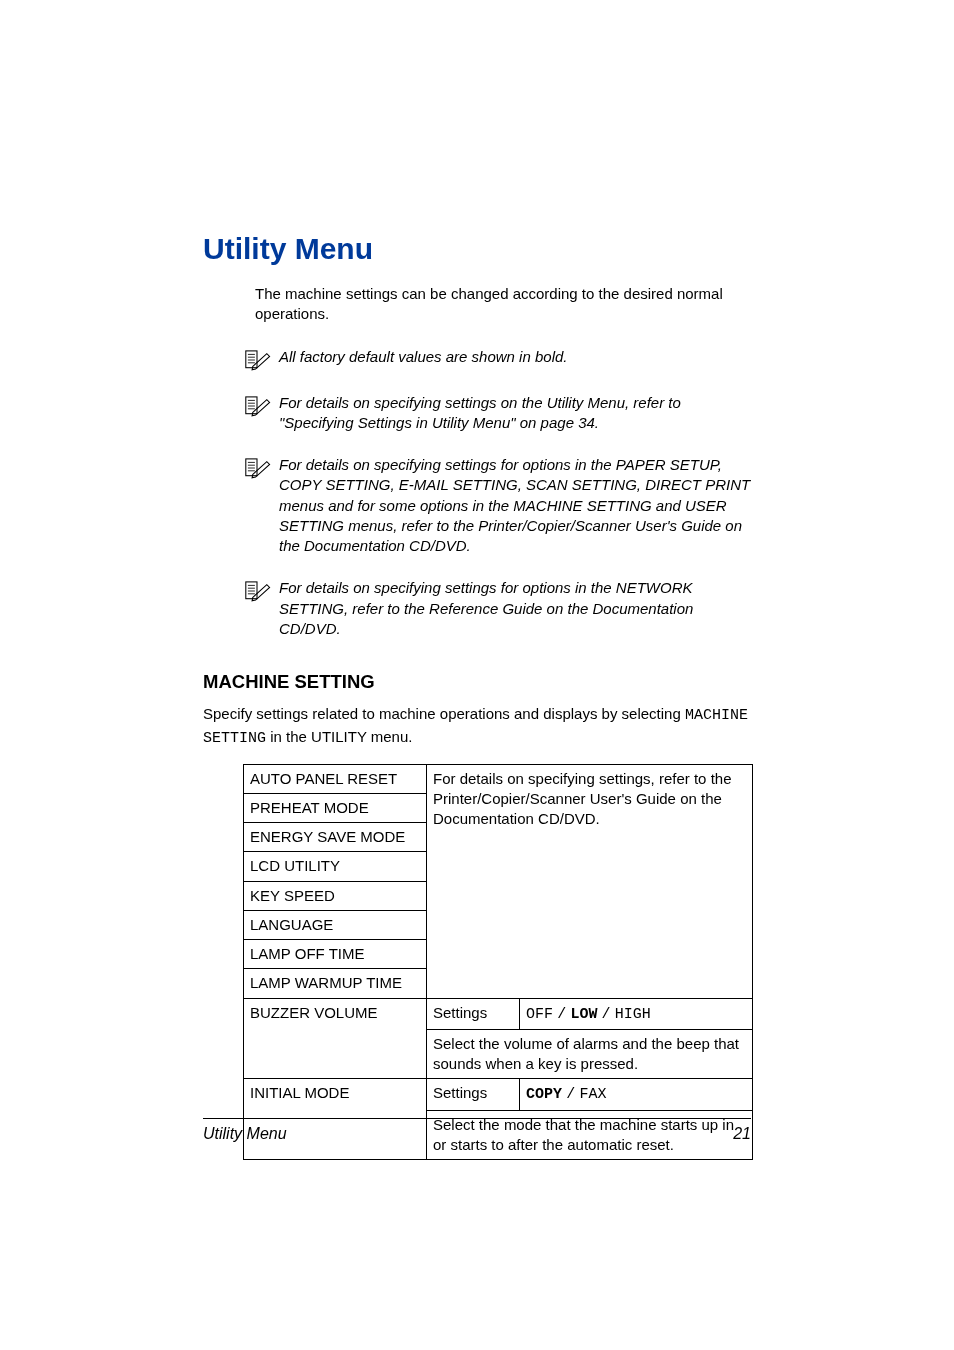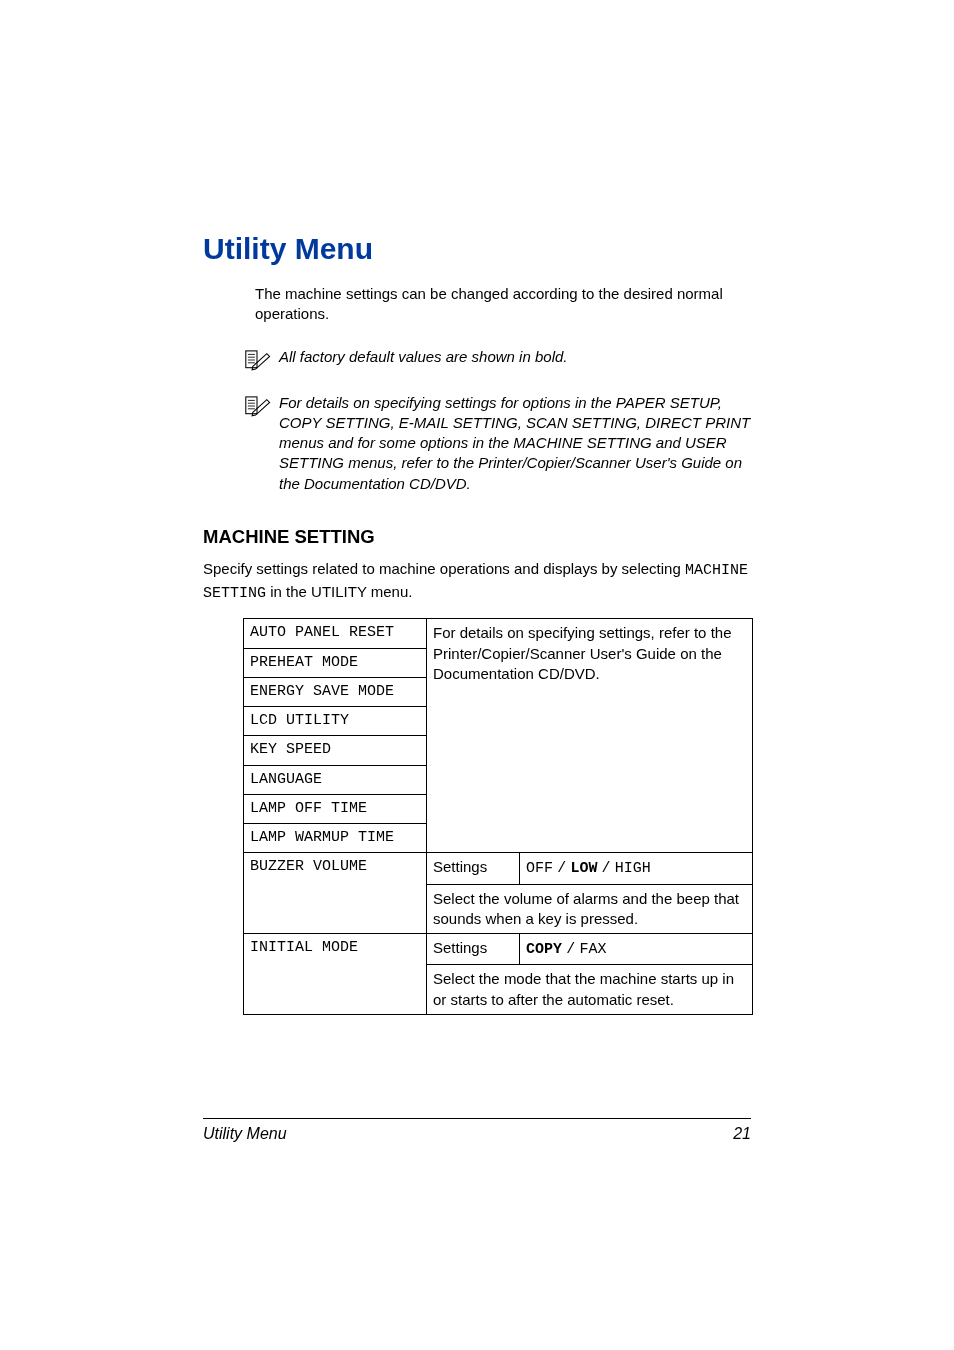--- a/index.html
+++ b/index.html
@@ -73,21 +73,21 @@
   }
   table.settings td {
     border: 1px solid #000;
     padding: 4px 6px;
     vertical-align: top;
     font-size: 15px;
     line-height: 1.35;
   }
   td.left-col {
     width: 170px;
-    font-family: Liberation Mono, monospace;
+    font-family: Liberation Sans, sans-serif;
     font-size: 14.5px;
     white-space: nowrap;
   }
   td.mid-col {
     width: 80px;
   }
   .footer {
     position: absolute;
     width: 954px;
     left: 0;
@@ -119,33 +119,55 @@
       <rect x="4" y="2" width="16" height="24" fill="none" stroke="#000" stroke-width="1.5"></rect>
       <line x1="7" y1="7" x2="17" y2="7" stroke="#000" stroke-width="1.2"></line>
       <line x1="7" y1="11" x2="17" y2="11" stroke="#000" stroke-width="1.2"></line>
       <line x1="7" y1="15" x2="17" y2="15" stroke="#000" stroke-width="1.2"></line>
       <line x1="7" y1="19" x2="17" y2="19" stroke="#000" stroke-width="1.2"></line>
       <path d="M14 24 L34 6 L38 10 L18 28 L13 29 Z" fill="none" stroke="#000" stroke-width="1.5"></path>
     </svg>
     <div class="note-text">All factory default values are shown in bold.</div>
   </div>
 
+  <div class="note-row">
+    <svg class="note-icon" viewBox="0 0 40 30">
+      <rect x="4" y="2" width="16" height="24" fill="none" stroke="#000" stroke-width="1.5"></rect>
+      <line x1="7" y1="7" x2="17" y2="7" stroke="#000" stroke-width="1.2"></line>
+      <line x1="7" y1="11" x2="17" y2="11" stroke="#000" stroke-width="1.2"></line>
+      <line x1="7" y1="15" x2="17" y2="15" stroke="#000" stroke-width="1.2"></line>
+      <line x1="7" y1="19" x2="17" y2="19" stroke="#000" stroke-width="1.2"></line>
+      <path d="M14 24 L34 6 L38 10 L18 28 L13 29 Z" fill="none" stroke="#000" stroke-width="1.5"></path>
+    </svg>
+    <div class="note-text">For details on specifying settings on the Utility Menu, refer to "Specifying Settings in Utility Menu" on page 34.</div>
+  </div>
 
   <div class="note-row">
     <svg class="note-icon" viewBox="0 0 40 30">
       <rect x="4" y="2" width="16" height="24" fill="none" stroke="#000" stroke-width="1.5"></rect>
       <line x1="7" y1="7" x2="17" y2="7" stroke="#000" stroke-width="1.2"></line>
       <line x1="7" y1="11" x2="17" y2="11" stroke="#000" stroke-width="1.2"></line>
       <line x1="7" y1="15" x2="17" y2="15" stroke="#000" stroke-width="1.2"></line>
       <line x1="7" y1="19" x2="17" y2="19" stroke="#000" stroke-width="1.2"></line>
       <path d="M14 24 L34 6 L38 10 L18 28 L13 29 Z" fill="none" stroke="#000" stroke-width="1.5"></path>
     </svg>
     <div class="note-text">For details on specifying settings for options in the PAPER SETUP, COPY SETTING, E-MAIL SETTING, SCAN SETTING, DIRECT PRINT menus and for some options in the MACHINE SETTING and USER SETTING menus, refer to the Printer/Copier/Scanner User's Guide on the Documentation CD/DVD.</div>
   </div>
 
+  <div class="note-row">
+    <svg class="note-icon" viewBox="0 0 40 30">
+      <rect x="4" y="2" width="16" height="24" fill="none" stroke="#000" stroke-width="1.5"></rect>
+      <line x1="7" y1="7" x2="17" y2="7" stroke="#000" stroke-width="1.2"></line>
+      <line x1="7" y1="11" x2="17" y2="11" stroke="#000" stroke-width="1.2"></line>
+      <line x1="7" y1="15" x2="17" y2="15" stroke="#000" stroke-width="1.2"></line>
+      <line x1="7" y1="19" x2="17" y2="19" stroke="#000" stroke-width="1.2"></line>
+      <path d="M14 24 L34 6 L38 10 L18 28 L13 29 Z" fill="none" stroke="#000" stroke-width="1.5"></path>
+    </svg>
+    <div class="note-text">For details on specifying settings for options in the NETWORK SETTING, refer to the Reference Guide on the Documentation CD/DVD.</div>
+  </div>
 
   <div class="h2">MACHINE SETTING</div>
 
   <div class="sub-intro">
     <span>Specify settings related to machine operations and displays by selecting</span>
     <span class="mono">MACHINE SETTING</span>
     <span>in the UTILITY menu.</span>
   </div>
 
   <table class="settings">

